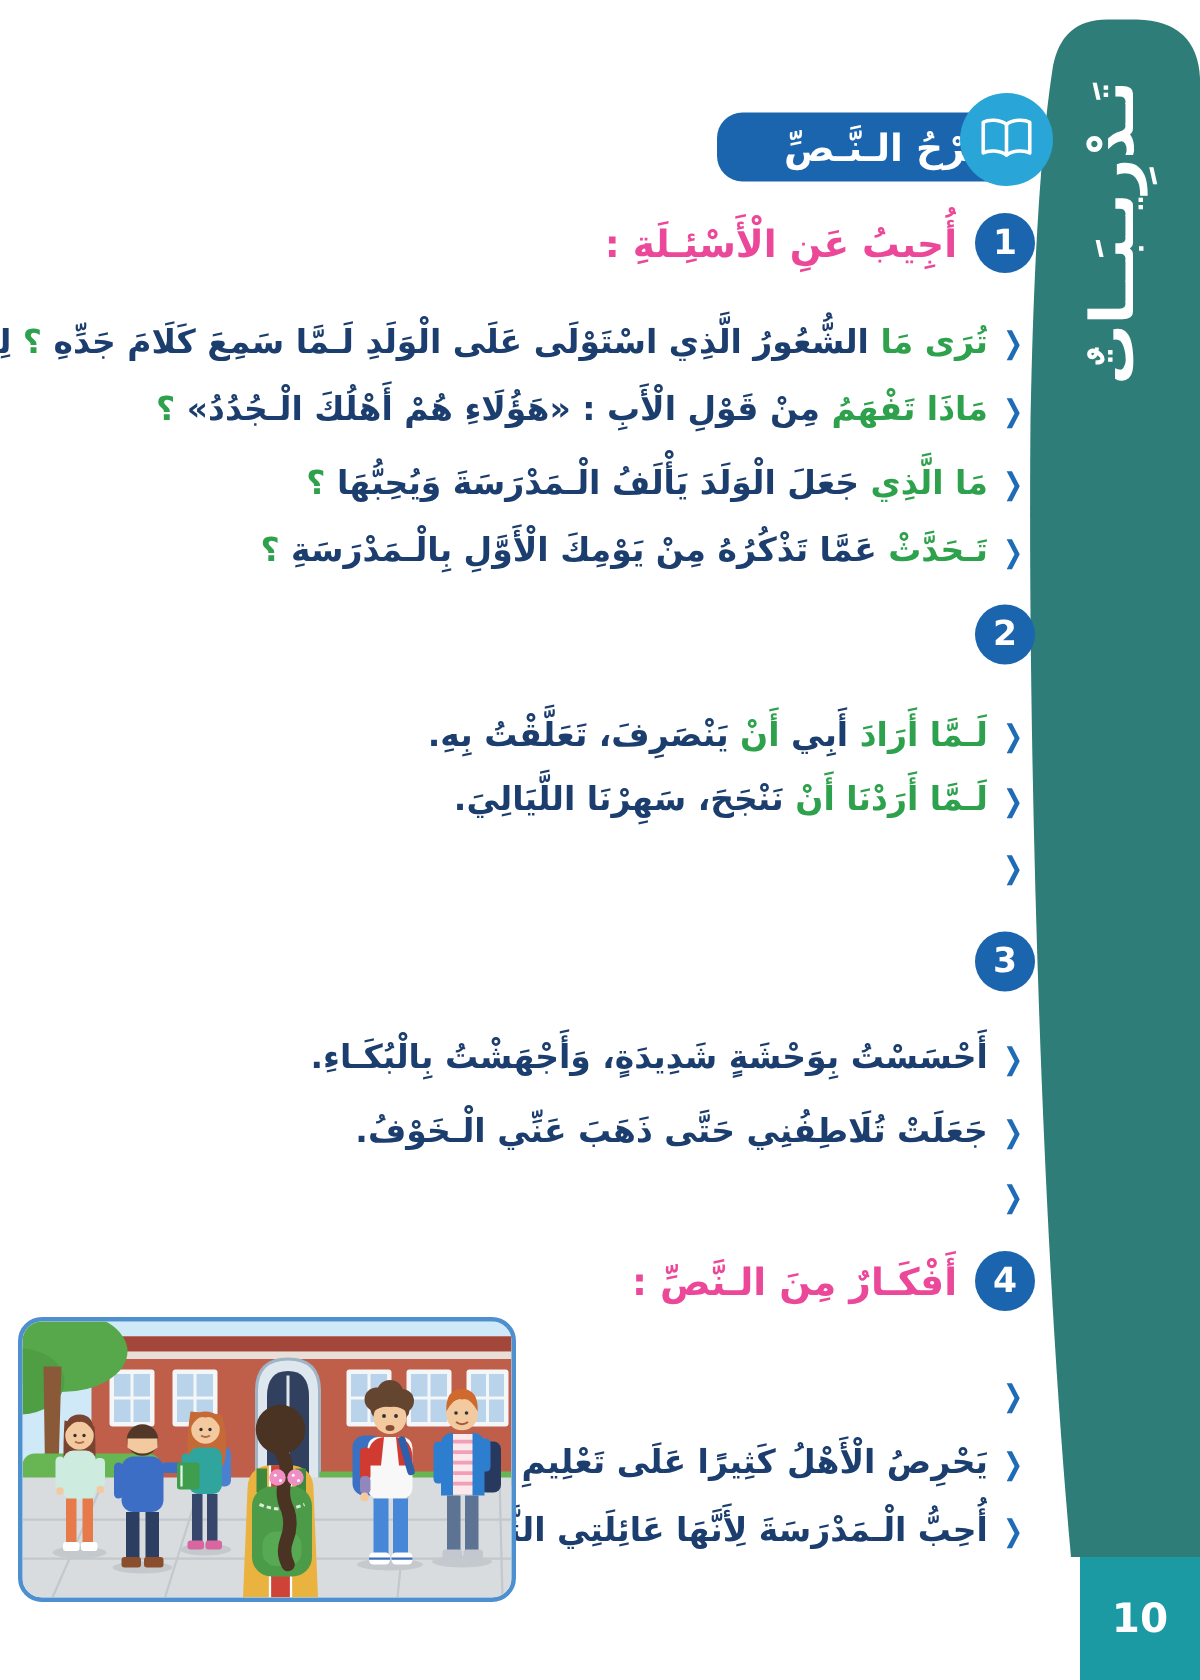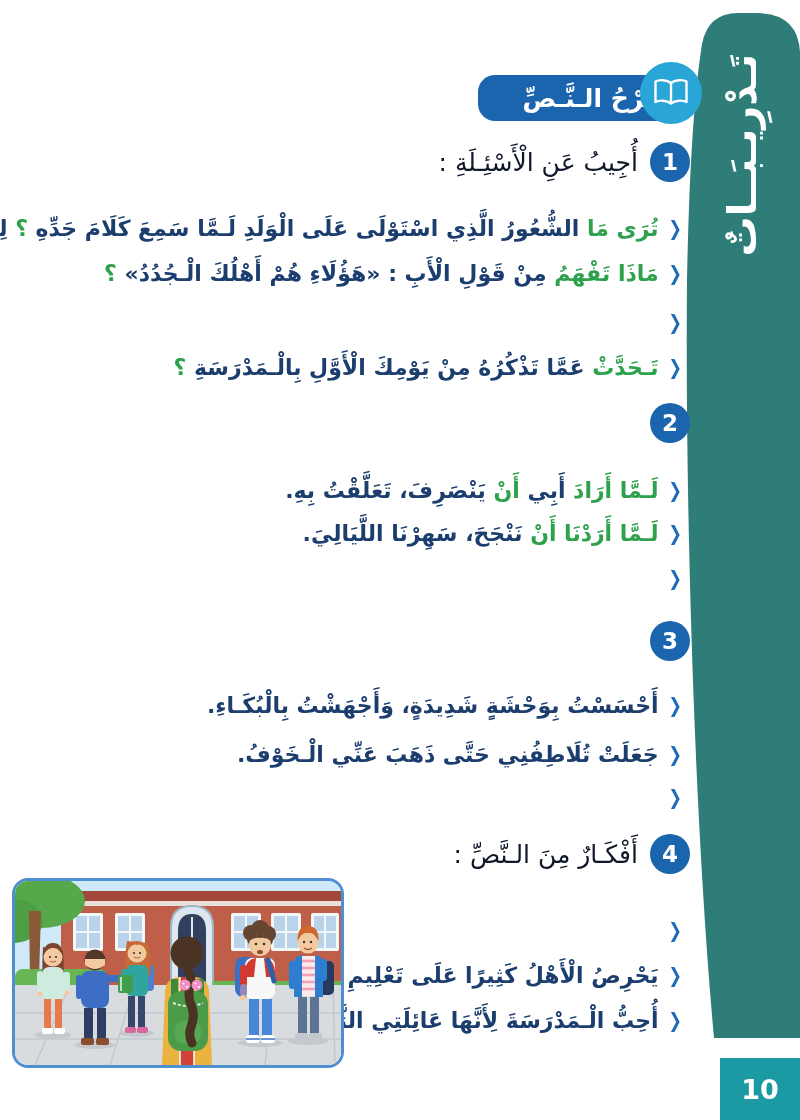--- a/index.html
+++ b/index.html
@@ -4,35 +4,35 @@
 <style>
   html,body{margin:0;padding:0;background:#ffffff;}
   .page{position:relative;width:800px;height:1120px;background:#fff;overflow:hidden;
         font-family:"DejaVu Sans",sans-serif;}
   
   .side-svg{position:absolute;top:0;right:0;width:120px;height:1120px;}
   .side-label-origin{position:absolute;left:716px;top:54px;width:0;height:0;}
   .side-label{position:absolute;top:0;right:0;transform-origin:top right;
       transform:rotate(-90deg);white-space:nowrap;direction:rtl;
       color:#ffffff;font-weight:bold;font-size:40px;line-height:52px;}
-  .footer-tab{position:absolute;right:0;bottom:0;width:80px;height:62px;background:#1b9aa4;
+  .footer-tab{position:absolute;right:0;bottom:0;width:80px;height:82px;background:#1b9aa4;
       display:flex;align-items:center;justify-content:center;}
   .page-num{color:#fff;font-weight:bold;font-size:27px;}
   
   .badge-rect{position:absolute;top:75px;right:108px;width:214px;height:46px;background:#1a65ae;
       border-radius:17px;display:flex;align-items:center;justify-content:center;}
   .badge-text{color:#fff;font-weight:bold;font-size:25px;direction:rtl;padding-left:30px;}
   .badge-circle{position:absolute;top:62px;right:98px;width:62px;height:62px;border-radius:50%;
       background:#29a5d8;display:flex;align-items:center;justify-content:center;}
   
   .sec-header{position:absolute;right:110px;height:46px;display:flex;direction:rtl;
       align-items:center;gap:12px;}
   .sec-num{width:40px;height:40px;border-radius:50%;background:#1a65ae;color:#fff;
       display:flex;align-items:center;justify-content:center;font-weight:bold;font-size:23px;}
-  .sec-title{color:#0f172a;font-weight:normal;font-size:25px;white-space:nowrap;}
+  .sec-title{color:#ec4899;font-weight:bold;font-size:25px;white-space:nowrap;}
   .line{position:absolute;right:118px;height:46px;display:flex;direction:rtl;
       align-items:center;white-space:nowrap;font-size:22px;font-weight:bold;}
   .bullet{color:#1e6cb5;font-size:16px;margin-left:10px;transform:scaleY(1.25);}
   .seg.g{color:#2da14c;}
   .seg.n{color:#1c3e6e;}
   
   .illu{position:absolute;left:12px;top:878px;width:326px;height:184px;border:3px solid #4e8fd0;
       border-radius:16px;overflow:hidden;background:#cfe9f8;}
 </style>
 </head>
@@ -68,20 +68,21 @@
   <div class="line" style="top:205px;">
     <span class="bullet">❮</span>
     <span><span class="seg g">تُرَى مَا </span><span class="seg n">الشُّعُورُ الَّذِي اسْتَوْلَى عَلَى الْوَلَدِ لَـمَّا سَمِعَ كَلَامَ جَدِّهِ </span><span class="seg g">؟ </span><span class="seg n">لِـمَاذَا </span></span>
   </div>
   <div class="line" style="top:250px;">
     <span class="bullet">❮</span>
     <span><span class="seg g">مَاذَا تَفْهَمُ </span><span class="seg n">مِنْ قَوْلِ الْأَبِ : «هَؤُلَاءِ هُمْ أَهْلُكَ الْـجُدُدُ» </span><span class="seg g">؟</span></span>
   </div>
   <div class="line" style="top:299px;">
     <span class="bullet">❮</span>
+    <span><span class="seg g">مَا الَّذِي </span><span class="seg n">جَعَلَ الْوَلَدَ يَأْلَفُ الْـمَدْرَسَةَ وَيُحِبُّهَا </span><span class="seg g">؟</span></span>
   </div>
   <div class="line" style="top:344px;">
     <span class="bullet">❮</span>
     <span><span class="seg g">تَـحَدَّثْ </span><span class="seg n">عَمَّا تَذْكُرُهُ مِنْ يَوْمِكَ الْأَوَّلِ بِالْـمَدْرَسَةِ </span><span class="seg g">؟</span></span>
   </div>
 
   <div class="sec-header" style="top:400px;">
     <span class="sec-num">2</span>
   </div>
   <div class="line" style="top:467px;">

